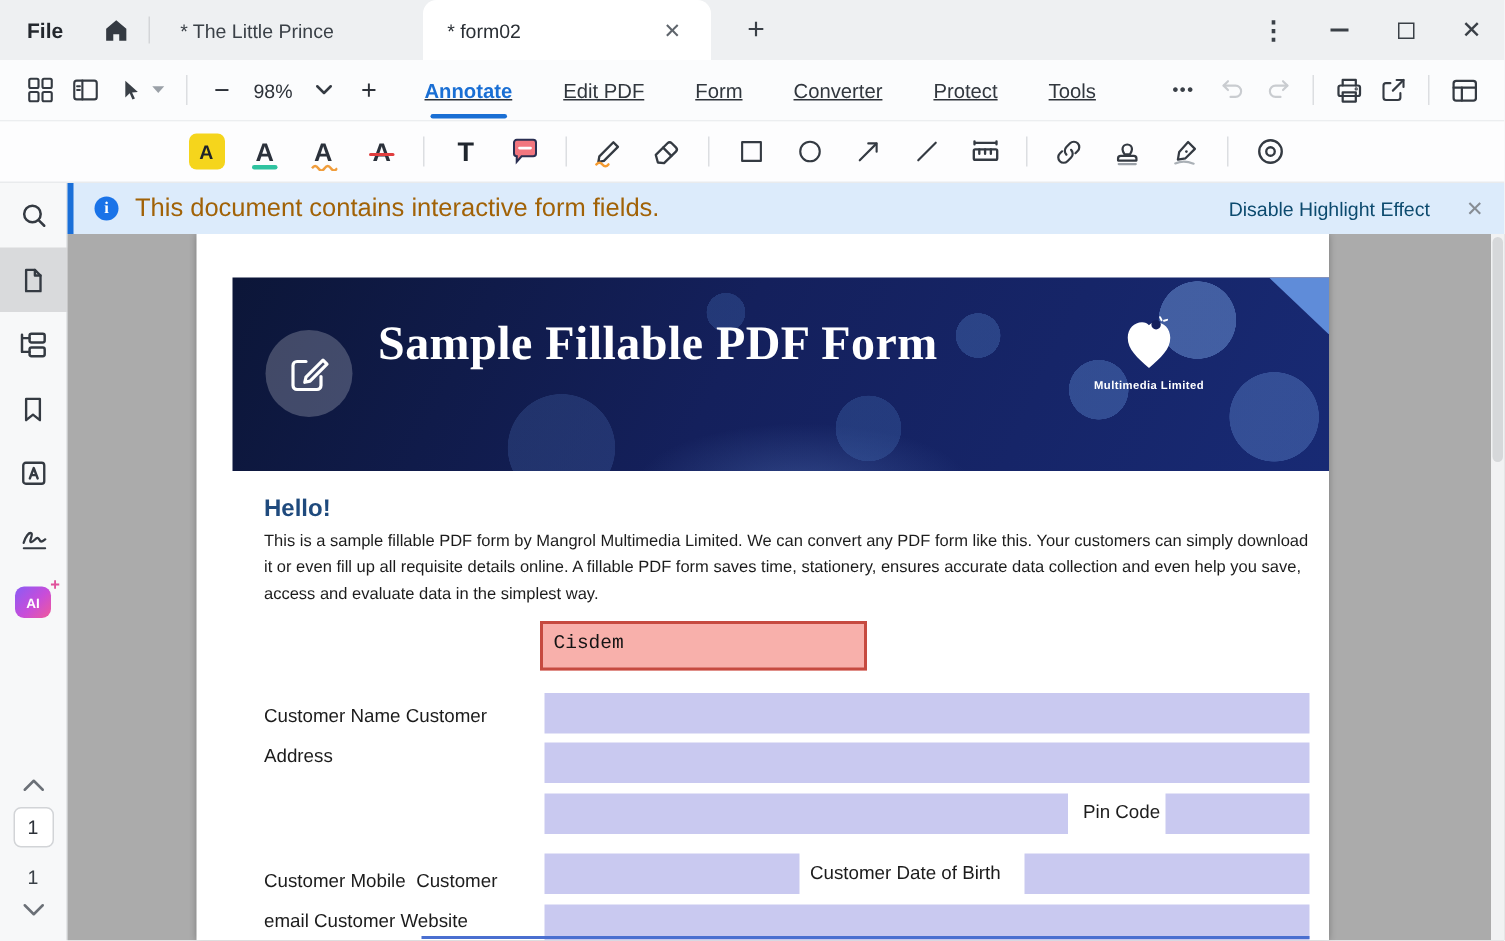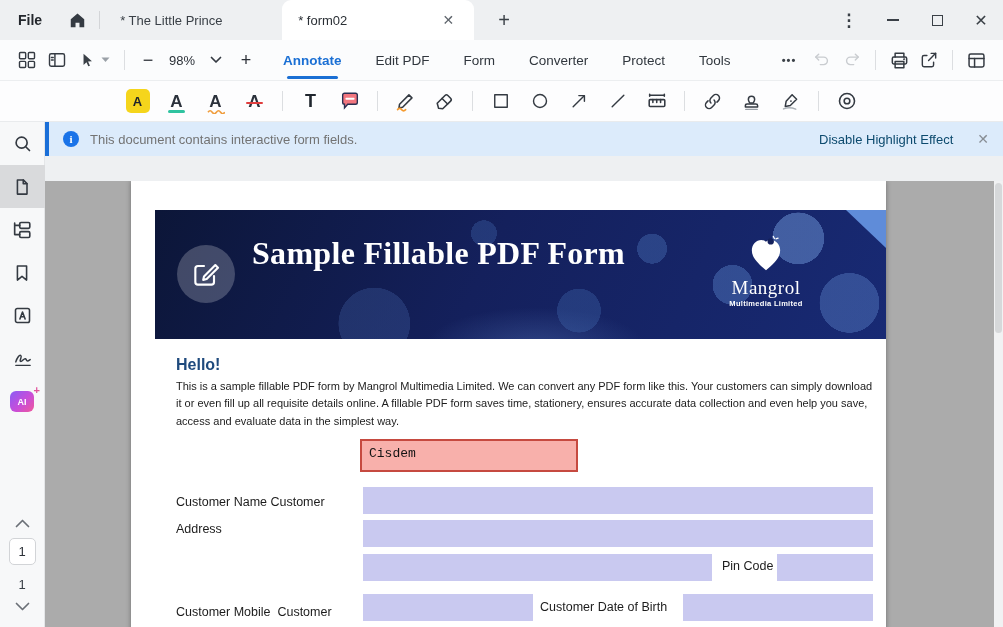--- a/index.html
+++ b/index.html
@@ -29,21 +29,21 @@
   .min-bar { width:12px; height:2px; background:#3a4047; display:block; }
   .max-box { width:11px; height:11px; border:1.6px solid #3a4047; display:block; }
   .close-x { font-size:16px; }
 
   
   .toolbar { height:41px; background:#fbfcfd; display:flex; align-items:center; border-bottom:1px solid #eceef0; padding:0 12px 0 12px; }
   .tool-btn { width:30px; height:30px; display:flex; align-items:center; justify-content:center; border-radius:4px; }
   .v-div { width:1px; height:20px; background:#dcdee1; margin:0 8px; }
   .zoom-val { font-size:13px; color:#2c3138; width:38px; text-align:center; }
   .glyph-btn { font-size:18px; color:#2c3138; line-height:1; }
-  .nav-tabs { display:flex; gap:30px; margin-left:20px; }
+  .nav-tabs { display:flex; gap:30px; margin-left:20px;text-decoration:underline; }
   .nav-tab { font-size:13.5px; color:#31373e; position:relative; padding:6px 2px; }
   .nav-tab.active { color:#1a6fd4; font-weight:700; }
   .nav-tab.active::after { content:""; position:absolute; left:6px; right:6px; bottom:-5px; height:3px; border-radius:2px; background:#1a6fd4; }
   .right-cluster { margin-left:auto; display:flex; align-items:center; }
   .dots-h { font-size:17px; font-weight:700; color:#3a4047; letter-spacing:1px; }
   .disabled-ic { stroke:#c9ccd0; }
 
   
   .tools-row { height:41px; background:#fdfdfe; display:flex; align-items:center; padding-left:118px; border-bottom:1px solid #e9ebed; }
   .a-btn { width:33px; height:33px; display:flex; align-items:center; justify-content:center; margin:0 3px; border-radius:5px; position:relative; }
@@ -63,26 +63,26 @@
   .ai-badge::after { content:"+"; position:absolute; top:-7px; right:-6px; color:#e0529c; font-size:11px; font-weight:700; }
   .side-nav { margin-top:auto; display:flex; flex-direction:column; align-items:center; padding-bottom:16px; }
   .page-input { width:27px; height:27px; border:1px solid #d2d4d7; border-radius:5px; background:#fff; text-align:center; font-size:13px; color:#2c3138; margin:10px 0 6px; font-family:"Liberation Sans",sans-serif; }
   .page-total { font-size:13px; color:#3a4047; margin:6px 0 10px; }
 
   .main { flex:1; display:flex; flex-direction:column; min-width:0; }
 
   
   .infobar { height:34px; background:#dcebfb; border-left:4px solid #1a6fd8; display:flex; align-items:center; padding:0 14px; }
   .info-ic { width:16px; height:16px; border-radius:50%; background:#1a73e8; color:#fff; font-size:11px; font-weight:700; font-family:"Liberation Serif",serif; display:flex; align-items:center; justify-content:center; }
-  .info-msg { font-size:13px; color:#737373; margin-left:11px; }
+  .info-msg { font-size:17px; color:#a16207; margin-left:11px; }
   .info-action { margin-left:auto; font-size:13px; color:#0c4a6e; }
   .info-close { margin-left:24px; color:#878d94; font-size:14px; }
 
   
-  .doc-area { flex:1; background:#ababab; position:relative; overflow:hidden;margin-top:25px; }
+  .doc-area { flex:1; background:#ababab; position:relative; overflow:hidden; }
   .scroll-track { position:absolute; right:0; top:0; bottom:0; width:9px; background:#f1f2f3; }
   .scroll-thumb { position:absolute; right:1px; top:2px; width:7px; height:150px; border-radius:4px; background:#d6d8da; }
 
   .pdf-page { position:absolute; left:86px; top:0; width:755px; height:471px; background:#ffffff; box-shadow:0 0 5px rgba(0,0,0,.35); }
 
   .banner { position:absolute; left:24px; top:29px; width:731px; height:129px;
     background:
       radial-gradient(circle 26px at 88% 22%, rgba(110,150,215,.50) 0 99%, transparent 100%),
       radial-gradient(circle 20px at 79% 58%, rgba(85,125,195,.45) 0 99%, transparent 100%),
       radial-gradient(circle 30px at 95% 72%, rgba(95,135,205,.40) 0 99%, transparent 100%),
@@ -466,21 +466,20 @@
           </div>
           <div class="banner-title">Sample Fillable PDF Form</div>
           <div class="banner-logo">
             <span style="display:inline-block">
               <svg width="42" height="38" viewBox="0 0 40 36">
                   <path fill="#fff" d="M20 34.5C12.5 27.8 6.5 22.8 6.5 15.3 6.5 9.6 10.6 5.5 15.6 5.5c1.9 0 3.4.7 4.4 1.8 1-1.1 2.5-1.8 4.4-1.8 5 0 9.1 4.1 9.1 9.8 0 7.5-6 12.5-13.5 19.2z"></path>
                   <circle cx="24.5" cy="7" r="3" fill="#14205c"></circle>
                   <path d="M27 2.2l1 2M29.5 4.5l2-.6" stroke="#fff" stroke-width="1.2" stroke-linecap="round"></path>
                 </svg>
             </span>
-            <div class="logo-name">Mangrol</div>
             <div class="logo-sub">Multimedia Limited</div>
           </div>
         </div>
 
         <div class="hello">Hello!</div>
         <div class="intro">This is a sample fillable PDF form by Mangrol Multimedia Limited. We can convert any PDF form like this. Your customers can simply download it or even fill up all requisite details online. A fillable PDF form saves time, stationery, ensures accurate data collection and even help you save, access and evaluate data in the simplest way.</div>
 
         <div class="filled-field">Cisdem</div>
 
         <div class="f-label" style="left:45px; top:314px;">Customer Name Customer</div>

